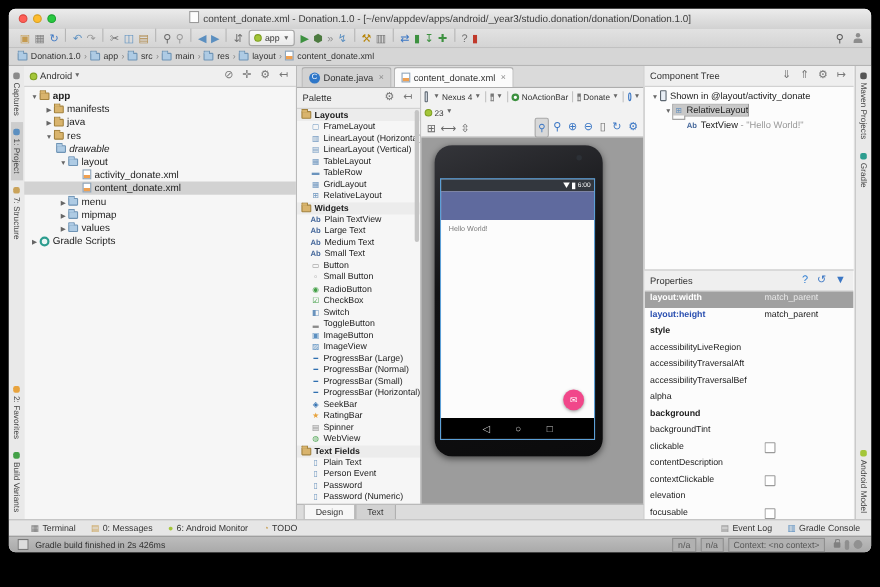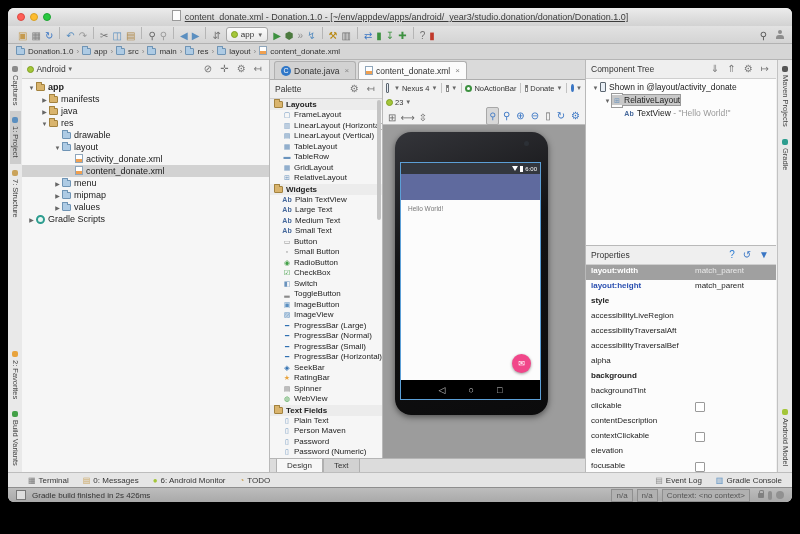--- a/index.html
+++ b/index.html
@@ -5,21 +5,21 @@
   html,body{margin:0;padding:0;background:#000;}
   .screen{position:relative;width:800px;height:534px;background:#000;font-family:"Liberation Sans",sans-serif;-webkit-font-smoothing:antialiased;overflow:hidden;}
   .window{position:absolute;left:8px;top:8px;width:784px;height:494px;border-radius:6px;overflow:hidden;background:#ececec;box-shadow:0 10px 30px rgba(0,0,0,.7);}
   
   .titlebar{position:absolute;left:0;top:0;width:784px;height:18px;background:linear-gradient(#ececec,#d2d2d2);border-bottom:1px solid #a8a8a8;}
   .lights{position:absolute;left:9px;top:5px;display:flex;gap:5px;}
   .light{width:8px;height:8px;border-radius:50%;}
   .l-close{background:#ff5f57;border:1px solid #d94a43;box-sizing:border-box}
   .l-min{background:#febc2e;border:1px solid #d6a026;box-sizing:border-box}
   .l-max{background:#28c840;border:1px solid #1ea233;box-sizing:border-box}
-  .titletext{position:absolute;left:0;right:0;top:0;height:18px;line-height:18px;text-align:center;font-size:9px;color:#3c3c3c;white-space:nowrap;text-decoration:underline;}
+  .titletext{position:absolute;left:0;right:0;top:0;height:18px;line-height:18px;text-align:center;font-size:9px;color:#3c3c3c;white-space:nowrap;}
   .docic{display:inline-block;width:7px;height:9px;background:#fdfdfd;border:1px solid #9a9a9a;vertical-align:-1px;margin-right:4px;}
   
   .toolbar{position:absolute;left:0;top:18px;width:784px;height:18px;background:linear-gradient(#e2e2e2,#d4d4d4);border-bottom:1px solid #b2b2b2;display:flex;align-items:center;padding:0 8px;box-sizing:border-box;}
   .tbi{font-size:10px;line-height:16px;padding:0 2px;cursor:default;}
   .tbsep{display:inline-block;width:1px;height:12px;background:#b5b5b5;margin:0 4px;}
   .appchip{display:inline-flex;align-items:center;height:13px;border:1px solid #a5a5a5;border-radius:3px;background:linear-gradient(#fbfbfb,#e8e8e8);padding:0 4px;margin:0 3px;font-size:8px;color:#333;gap:3px;}
   .adot{display:inline-block;width:7px;height:7px;border-radius:50%;background:#a4c639;border:1px solid #7fa021;box-sizing:border-box;}
   .caret{font-size:6px;color:#666;}
   .tb-right{margin-left:auto;display:flex;align-items:center;gap:6px;}
   .person{display:inline-block;width:9px;height:9px;position:relative;}
@@ -198,21 +198,21 @@
               <span class="tbi">✛</span>
               <span class="tbi">⚙</span>
               <span class="tbi">↤</span>
             </span>
         </div>
         <div class="tree" id="projtree">
             <div class="trow" style="padding-left: 5px;"><span class="arr">▼</span><span class="fld"></span><span style="font-weight: bold;">app</span></div>
             <div class="trow" style="padding-left: 18px;"><span class="arr">▶</span><span class="fld"></span><span>manifests</span></div>
             <div class="trow" style="padding-left: 18px;"><span class="arr">▶</span><span class="fld"></span><span>java</span></div>
             <div class="trow" style="padding-left: 18px;"><span class="arr">▼</span><span class="fld"></span><span>res</span></div>
-            <div class="trow" style="padding-left: 31px;"><span class="arr"></span><span class="fld blue"></span><span>drawable</span></div>
+            <div class="trow" style="padding-left: 20px; font-style: italic;"><span class="arr"></span><span class="fld blue"></span><span>drawable</span></div>
             <div class="trow" style="padding-left: 31px;"><span class="arr">▼</span><span class="fld blue"></span><span>layout</span></div>
             <div class="trow" style="padding-left: 44px;"><span class="arr"></span><span class="fil"></span><span>activity_donate.xml</span></div>
             <div class="trow sel" style="padding-left: 44px;"><span class="arr"></span><span class="fil"></span><span>content_donate.xml</span></div>
             <div class="trow" style="padding-left: 31px;"><span class="arr">▶</span><span class="fld blue"></span><span>menu</span></div>
             <div class="trow" style="padding-left: 31px;"><span class="arr">▶</span><span class="fld blue"></span><span>mipmap</span></div>
             <div class="trow" style="padding-left: 31px;"><span class="arr">▶</span><span class="fld blue"></span><span>values</span></div>
             <div class="trow" style="padding-left: 5px;"><span class="arr">▶</span><span class="gradleic"></span><span>Gradle Scripts</span></div>
           </div>
       </div>
 
@@ -262,21 +262,21 @@
             <div class="pitem"><span class="pico" style="color: rgb(47, 111, 176);">━</span><span>ProgressBar (Large)</span></div>
             <div class="pitem"><span class="pico" style="color: rgb(47, 111, 176);">━</span><span>ProgressBar (Normal)</span></div>
             <div class="pitem"><span class="pico" style="color: rgb(47, 111, 176);">━</span><span>ProgressBar (Small)</span></div>
             <div class="pitem"><span class="pico" style="color: rgb(47, 111, 176);">━</span><span>ProgressBar (Horizontal)</span></div>
             <div class="pitem"><span class="pico" style="color: rgb(47, 111, 176);">◈</span><span>SeekBar</span></div>
             <div class="pitem"><span class="pico" style="color: rgb(232, 163, 61);">★</span><span>RatingBar</span></div>
             <div class="pitem"><span class="pico" style="color: rgb(138, 138, 138);">▤</span><span>Spinner</span></div>
             <div class="pitem"><span class="pico" style="color: rgb(67, 160, 71);">◍</span><span>WebView</span></div>
             <div class="psech"><span class="fld"></span><span>Text Fields</span></div>
             <div class="pitem"><span class="pico" style="color: rgb(106, 147, 189);">▯</span><span>Plain Text</span></div>
-            <div class="pitem"><span class="pico" style="color: rgb(106, 147, 189);">▯</span><span>Person Maven</span></div>
+            <div class="pitem"><span class="pico" style="color: rgb(106, 147, 189);">▯</span><span>Person Event</span></div>
             <div class="pitem"><span class="pico" style="color: rgb(106, 147, 189);">▯</span><span>Password</span></div>
             <div class="pitem"><span class="pico" style="color: rgb(106, 147, 189);">▯</span><span>Password (Numeric)</span></div>
           </div>
         <div class="pscroll"></div>
       </div>
 
       <div class="design">
         <div class="dtrow1">
           <span class="devic"></span>
             <span class="caret">▼</span>

